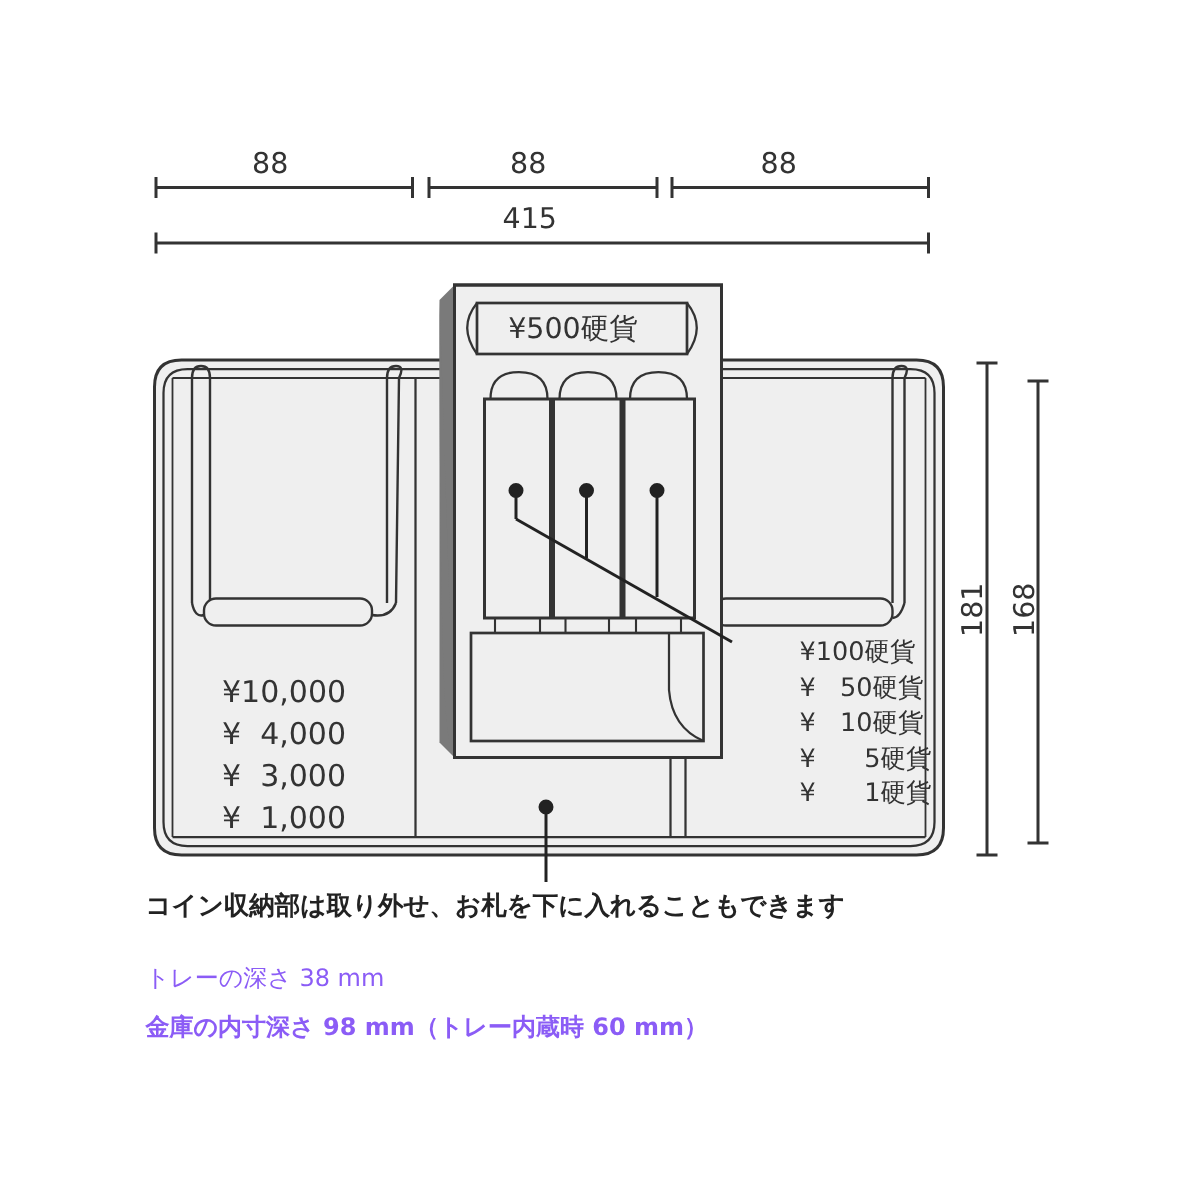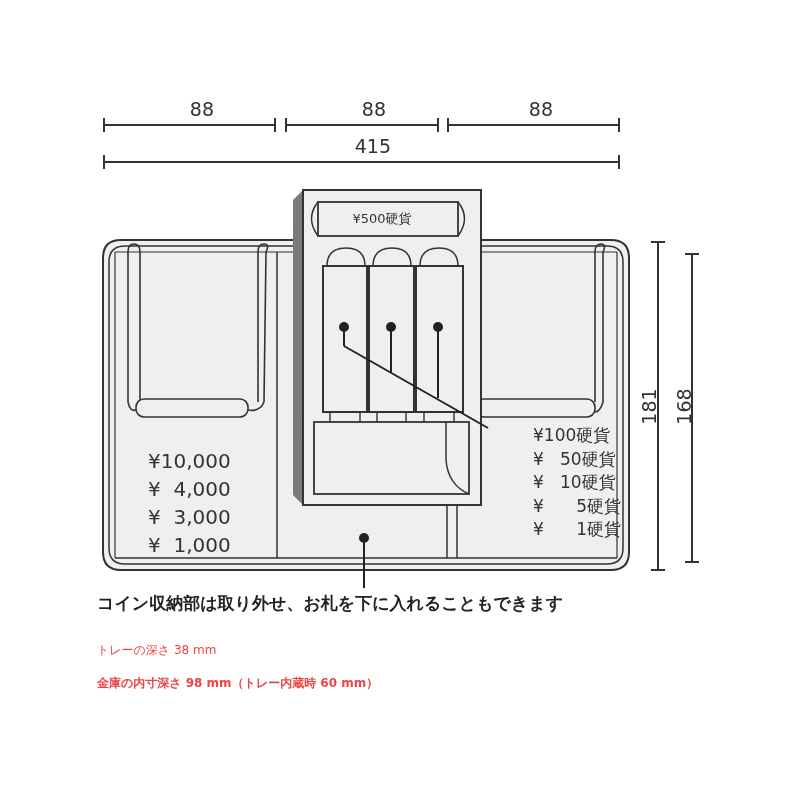--- a/index.html
+++ b/index.html
@@ -1,27 +1,27 @@
 <!DOCTYPE html>
 <html><head>
 <meta charset="utf-8">
 <style>
   html, body { margin:0; padding:0; background:#ffffff; }
   body { width:800px; height:800px; position:relative; overflow:hidden;
          font-family:"DejaVu Sans", "Liberation Sans", sans-serif; color:#222; }
   svg.diagram { position:absolute; left:0; top:0; }
-  .dim-label { position:absolute; font-size:19px; color:#333; text-align:right; line-height:1; }
+  .dim-label { position:absolute; font-size:19px; color:#333; text-align:left; line-height:1; }
   .vlabel { position:absolute; font-size:19px; color:#333; line-height:1; transform:rotate(-90deg); transform-origin:center center; white-space:nowrap; }
   .bill-list { position:absolute; left:148px; top:447px; font-size:20px; line-height:28px; color:#333; }
   .bill-list div { white-space:pre; }
   .coin-list { position:absolute; left:497px; top:424px; font-size:17px; line-height:23.5px; color:#333;margin-left:36px; }
   .coin-list div { white-space:pre; }
-  .coin500 { position:absolute; left:318px; top:203px; width:128px; height:32px; font-size:13px; line-height:32px; text-align:center; color:#333; }
+  .coin500 { position:absolute; left:318px; top:203px; width:128px; height:32px; font-size:19px; line-height:32px; text-align:center; color:#333; }
   .note { position:absolute; font-size:17px; color:#222; white-space:nowrap; }
-  .spec { position:absolute; font-size:12px; color:#ef4444; white-space:nowrap; line-height:1; }
+  .spec { position:absolute; font-size:16px; color:#8b5cf6; white-space:nowrap; line-height:1; }
 </style>
 </head>
 <body>
 
 <svg class="diagram" width="800" height="800" viewBox="0 0 800 800">
 
   <g stroke="#333" stroke-width="2" fill="none">
     <line x1="104" y1="125" x2="275" y2="125"></line>
     <line x1="104" y1="118" x2="104" y2="132"></line>
     <line x1="275" y1="118" x2="275" y2="132"></line>

